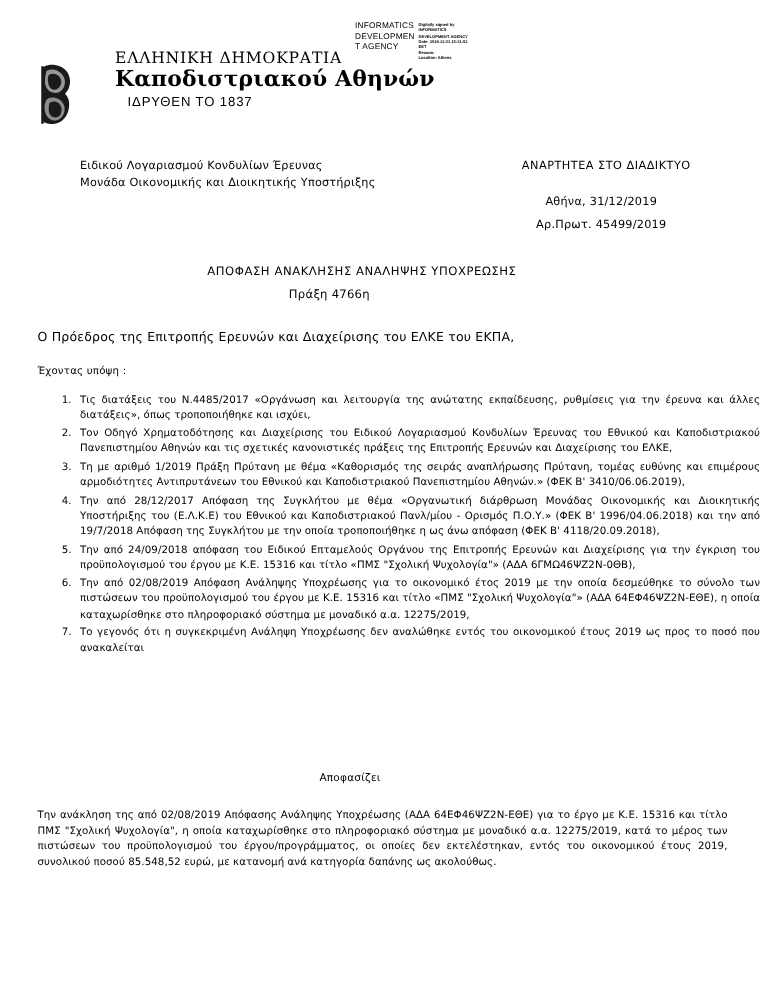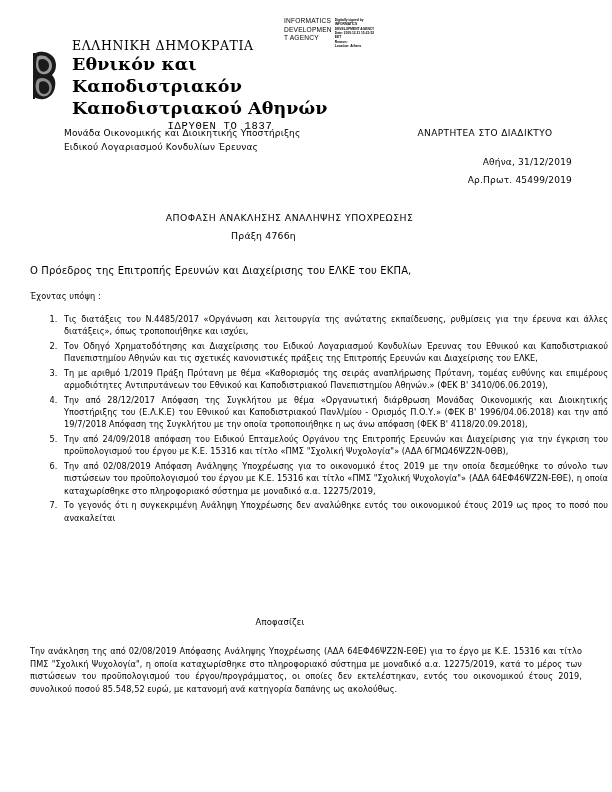--- a/index.html
+++ b/index.html
@@ -69,40 +69,39 @@
     width: 330px;
   }
   .seal {
     position: absolute;
     top: 10px;
     left: 0px;
     width: 34px;
     height: 56px;
   }
   .lh-text {
-    margin-left: 44px;
+    margin-left: 64px;
   }
   .lh-line1 {
     font-family: "DejaVu Serif", "Liberation Serif", serif;
     font-size: 12.5px;
     letter-spacing: 0.6px;
     line-height: 15px;
   }
   .lh-line2, .lh-line3 {
     font-family: "DejaVu Serif", "Liberation Serif", serif;
     font-size: 17.5px;
     font-weight: bold;
     line-height: 22px;
     letter-spacing: 0.1px;
   }
   .lh-line4 {
-    font-family: Liberation Mono, monospace;
+    font-family: Liberation Sans, sans-serif;
     font-size: 10.5px;
     letter-spacing: 0.7px;
-    text-align: center;
     margin-top: 1px;
     margin-left: 10px;
   }
 
   
   .unit-block {
     position: absolute;
     top: 127px;
     left: 64px;
     font-size: 9px;
@@ -116,21 +115,20 @@
     width: 190px;
     text-align: center;
     font-size: 9px;
     line-height: 13px;
   }
   .rh-anarthtea {
     letter-spacing: 0.4px;
     margin-bottom: 16px;
   }
   .rh-line {
-    text-align: right;
     padding-right: 8px;
     letter-spacing: 0.2px;
     margin-bottom: 5px;
   }
 
   
   .doc-title {
     position: absolute;
     top: 212px;
     left: 0;
@@ -233,29 +231,28 @@
         <path d="M6 6 C6 6 10 3 16 4 C23 5 28 10 28 17 C28 22 26 25 24 27 C27 30 28 34 27 39 C26 45 22 50 16 51 C10 52 6 49 6 49 Z"></path>
         <path d="M9 9 C12 7 17 7 20 10 C24 13 25 18 23 22 C21 26 17 27 14 26 C10 25 8 21 8 17 C8 13 9 10 9 9 Z" fill="#ffffff" opacity="0.55"></path>
         <path d="M11 12 C14 10 18 11 20 14 C22 17 21 21 18 23 C15 25 12 23 11 20 C10 17 10 14 11 12 Z"></path>
         <path d="M10 31 C14 29 19 30 22 34 C25 38 24 44 20 47 C16 50 11 48 9 44 C7 40 7 34 10 31 Z" fill="#ffffff" opacity="0.5"></path>
         <path d="M12 34 C16 32 20 34 21 38 C22 42 20 46 16 46 C13 46 11 43 11 40 C11 37 11 35 12 34 Z"></path>
         <path d="M5 5 h2 v46 h-2 z"></path>
       </g>
     </svg>
     <div class="lh-text">
       <div class="lh-line1">ΕΛΛΗΝΙΚΗ ΔΗΜΟΚΡΑΤΙΑ</div>
-      <div class="lh-line2">Εθνικόν και Καποδιστριακόν</div>
       <div class="lh-line3">Καποδιστριακού Αθηνών</div>
       <div class="lh-line4">ΙΔΡΥΘΕΝ ΤΟ 1837</div>
     </div>
   </div>
 
   <div class="unit-block">
+    <div>Ειδικού Λογαριασμού Κονδυλίων Έρευνας</div>
     <div>Μονάδα Οικονομικής και Διοικητικής Υποστήριξης</div>
-    <div>Ειδικού Λογαριασμού Κονδυλίων Έρευνας</div>
   </div>
 
   <div class="right-header">
     <div class="rh-anarthtea">ΑΝΑΡΤΗΤΕΑ ΣΤΟ ΔΙΑΔΙΚΤΥΟ</div>
     <div class="rh-line">Αθήνα, 31/12/2019</div>
     <div class="rh-line">Αρ.Πρωτ. 45499/2019</div>
   </div>
 
   <div class="doc-title">ΑΠΟΦΑΣΗ ΑΝΑΚΛΗΣΗΣ ΑΝΑΛΗΨΗΣ ΥΠΟΧΡΕΩΣΗΣ</div>
   <div class="doc-subtitle">Πράξη 4766η</div>

